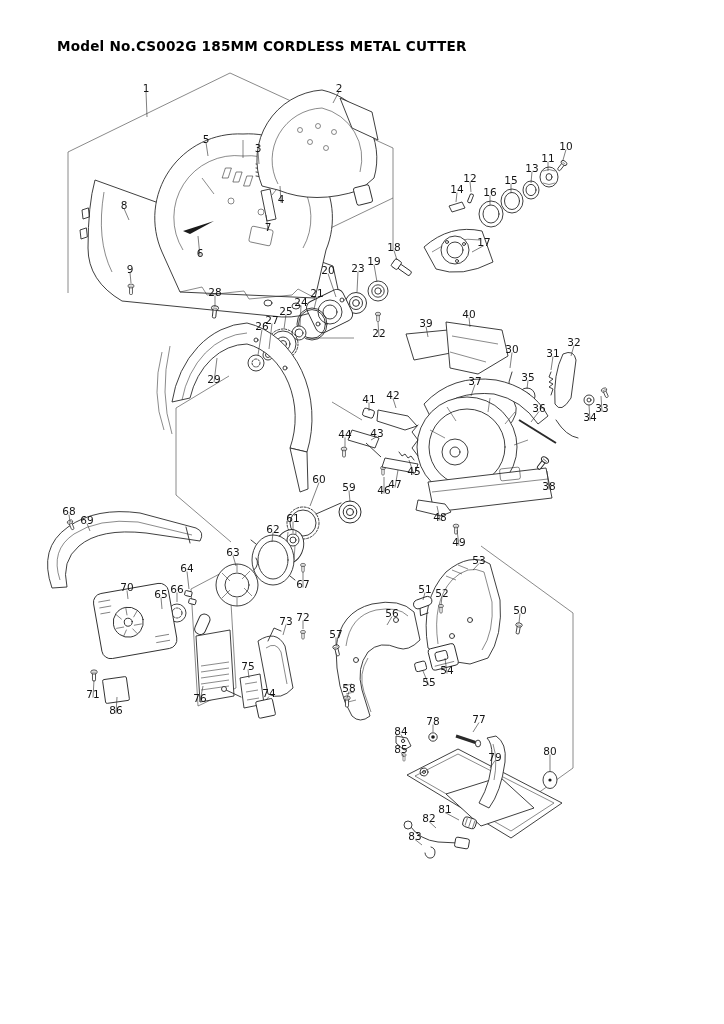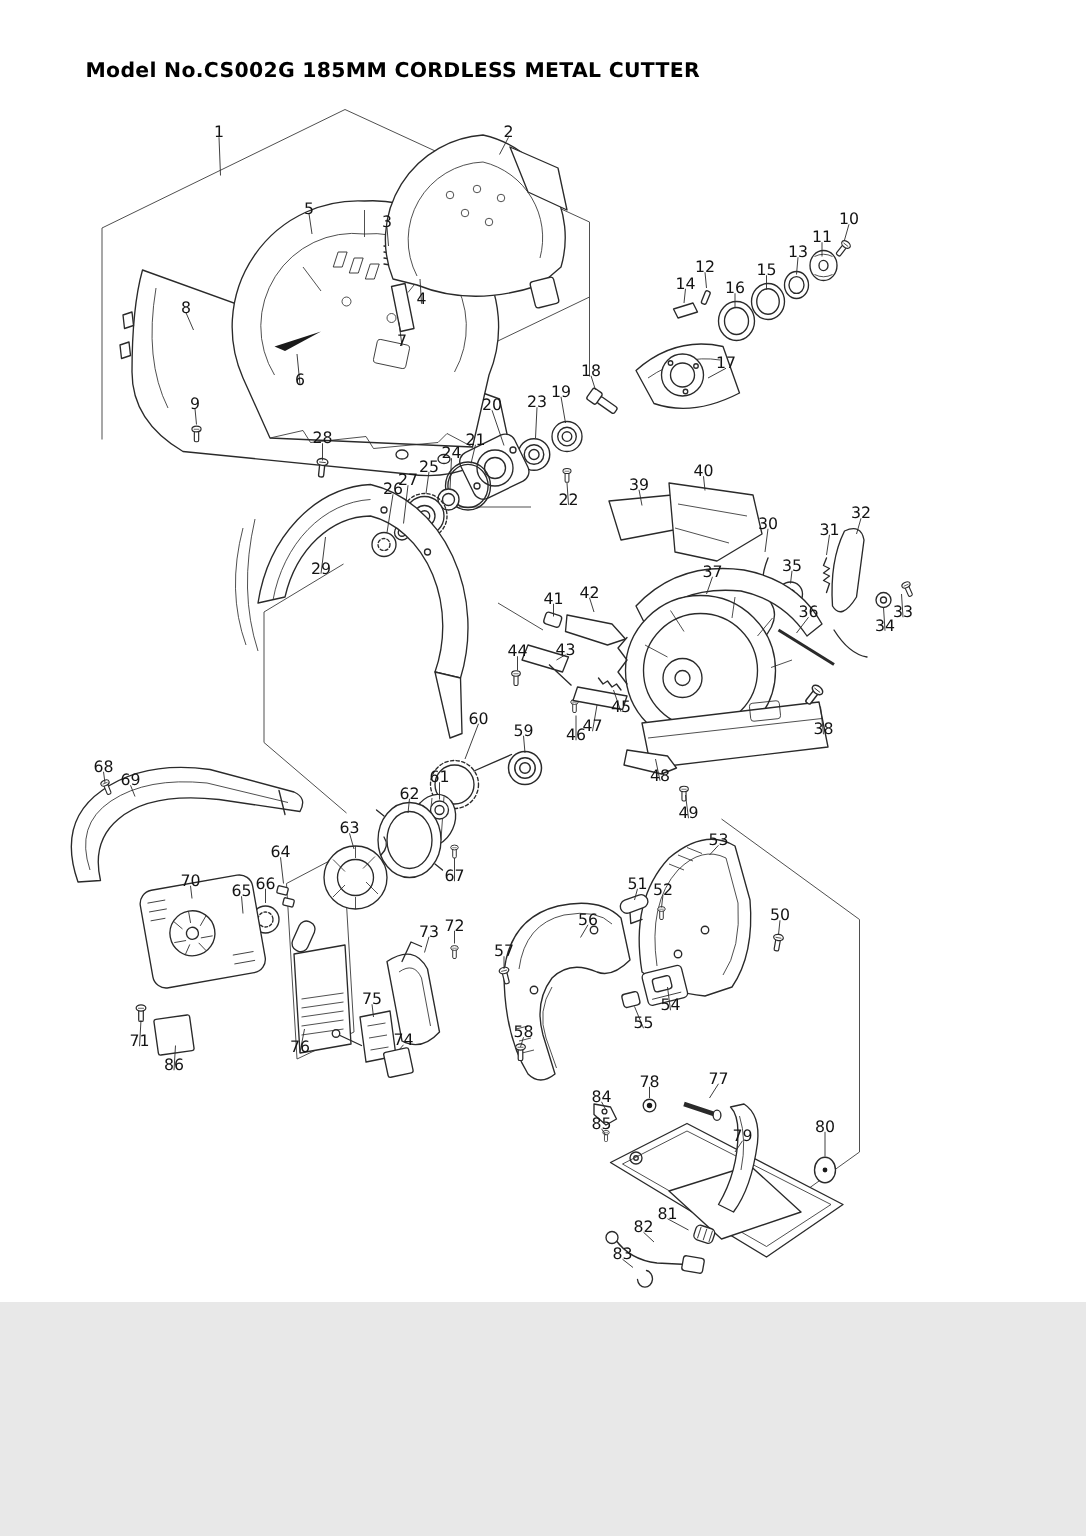--- a/index.html
+++ b/index.html
@@ -1,16 +1,16 @@
 <!DOCTYPE html>
 <html><head>
 <meta charset="utf-8">
 <style>
   html,body{margin:0;padding:0;background:#e8e8e8;}
-  #page{position:relative;width:724px;height:868px;background:#ffffff;margin:0 auto;
+  #page{position:relative;width:724px;height:1024px;background:#ffffff;margin:0 auto;
         font-family:"DejaVu Sans","Liberation Sans",sans-serif;overflow:hidden;}
   svg{position:absolute;left:0;top:0;}
   .ln{stroke:#2a2a2a;stroke-width:0.9;fill:none;stroke-linejoin:round;stroke-linecap:round;}
   .lnw{stroke:#2a2a2a;stroke-width:0.9;fill:#ffffff;stroke-linejoin:round;}
   .thin{stroke:#4a4a4a;stroke-width:0.65;fill:none;}
   .fillink{fill:#1a1a1a;stroke:none;}
   .hatch{stroke:#2a2a2a;stroke-width:0.55;fill:none;}
   text.plabel{font-size:10.5px;fill:#141414;text-anchor:middle;font-family:"DejaVu Sans","Liberation Sans",sans-serif;}
   text.title{font-size:13.6px;font-weight:600;fill:#000;letter-spacing:.2px;
              font-family:"DejaVu Sans","Liberation Sans",sans-serif;}

